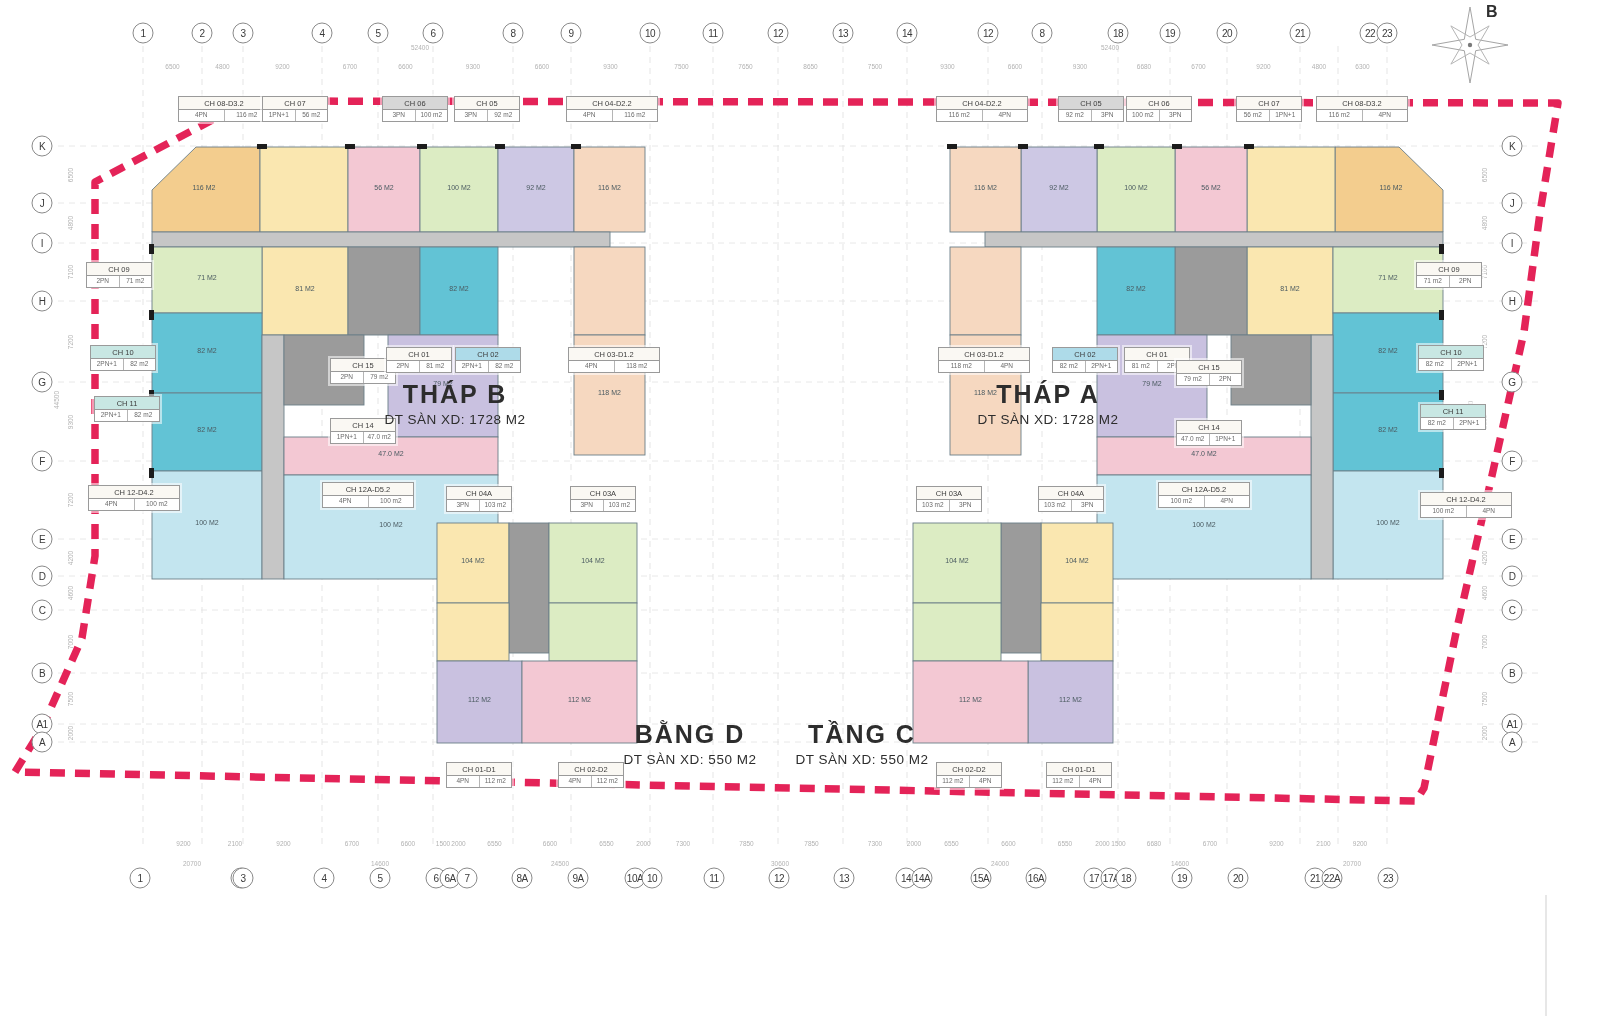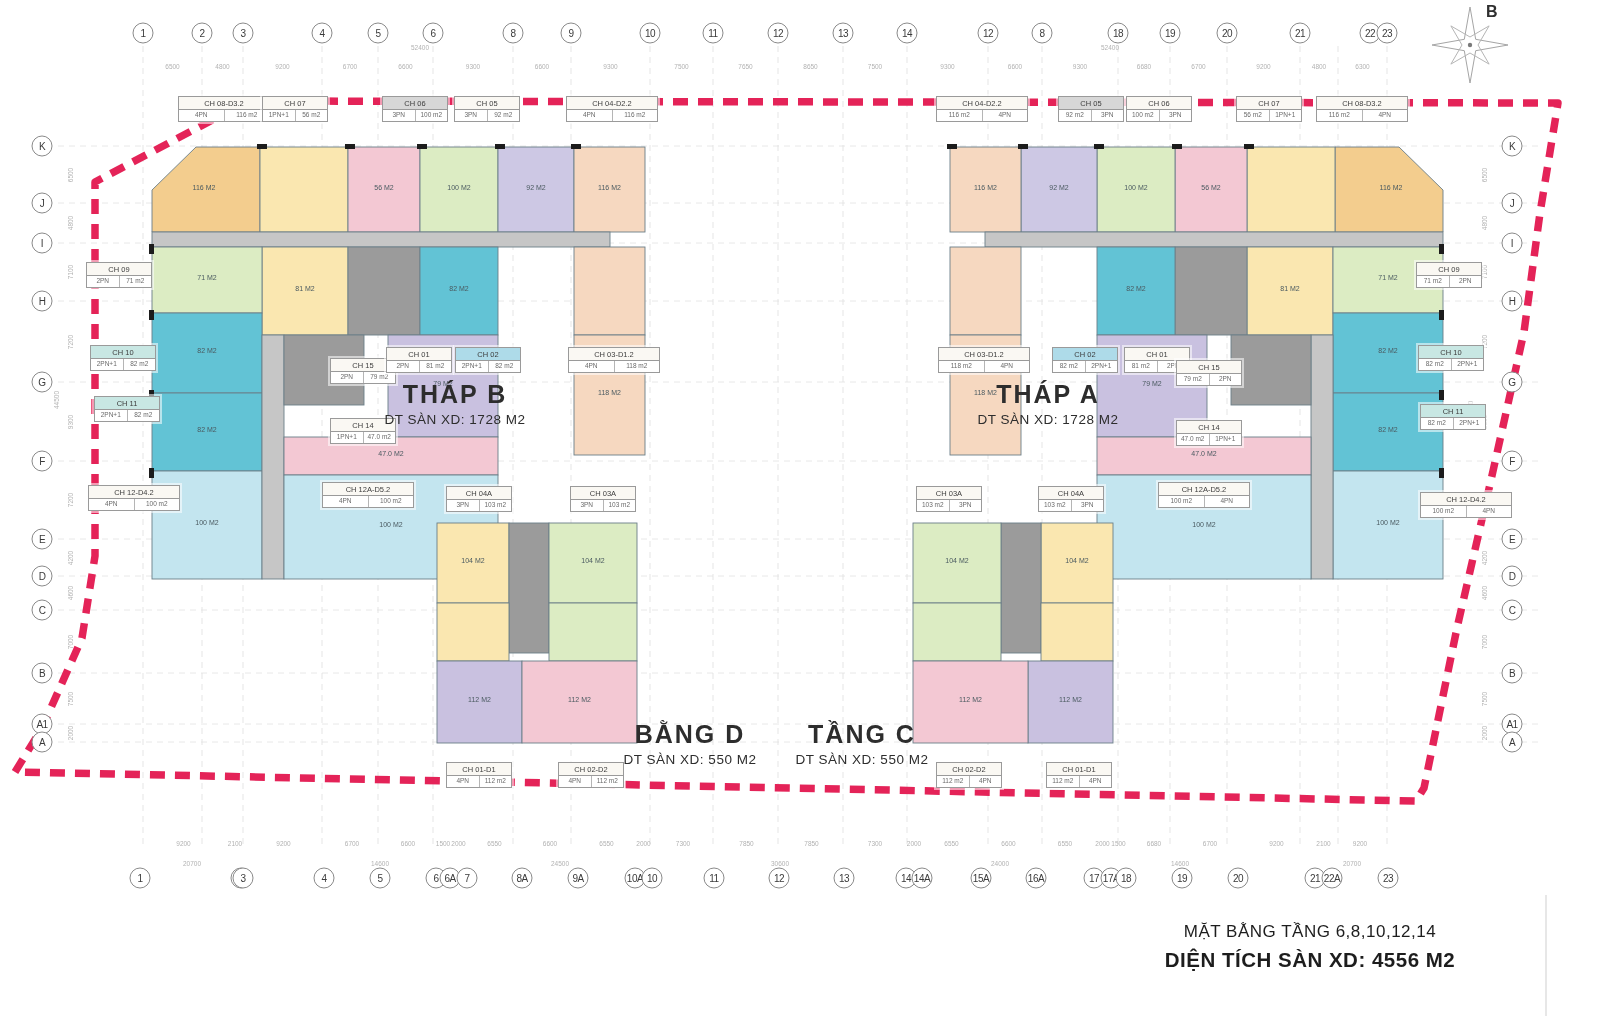--- a/index.html
+++ b/index.html
@@ -617,17 +617,13 @@
         <div class="ar">DT SÀN XD: 550 M2</div>
       </div>
       <div class="tower-name" style="left: 862px; top: 720px;">
         <div class="nm">TẦNG C</div>
         <div class="ar">DT SÀN XD: 550 M2</div>
       </div>
     </div>
 
   <div class="compass-b">B</div>
 
-  <div class="title-block">
-    <div class="l1">MẶT BẰNG TẦNG 6,8,10,12,14</div>
-    <div class="l2">DIỆN TÍCH SÀN XD: 4556 M2</div>
-  </div>
 </div>
 
 </body></html>

